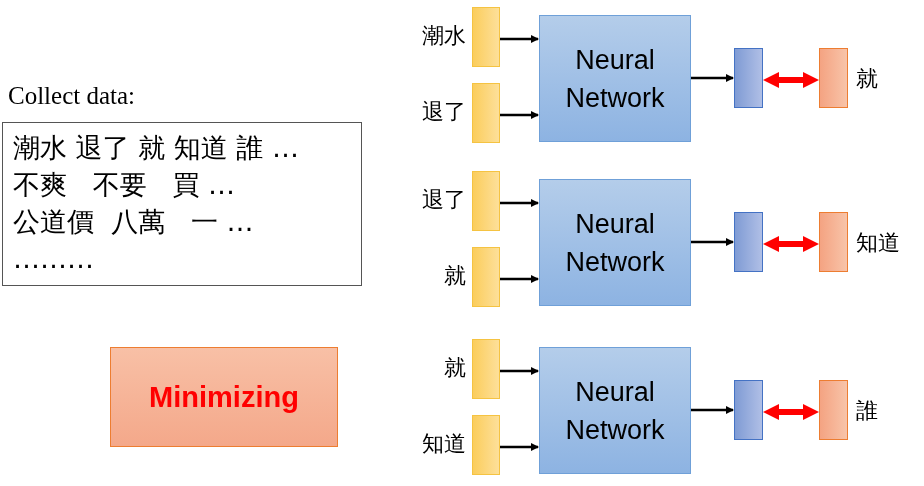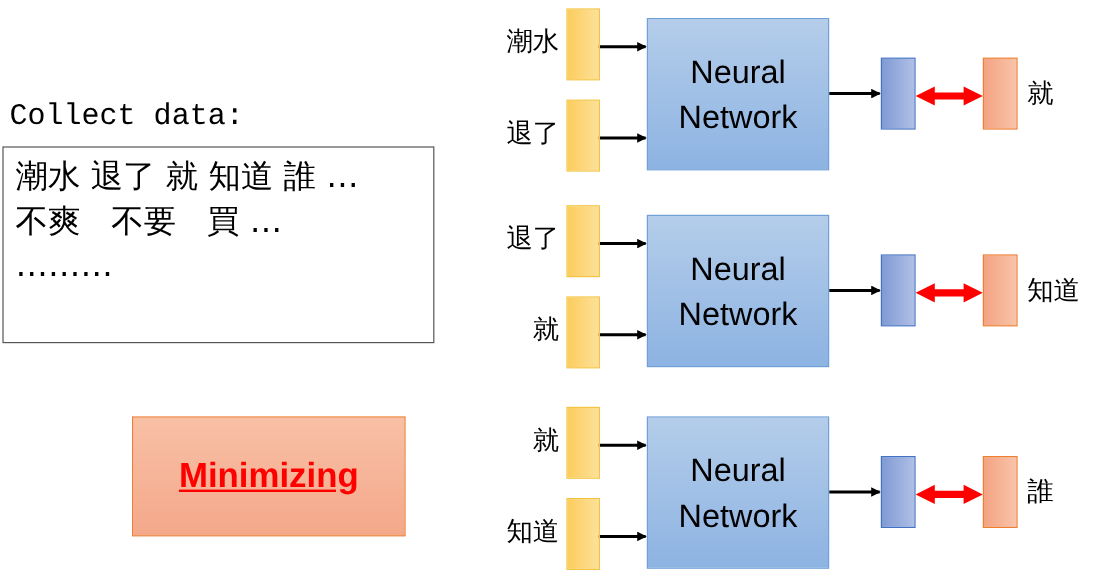--- a/index.html
+++ b/index.html
@@ -1,28 +1,28 @@
 <!DOCTYPE html>
 <html><head>
 <meta charset="utf-8">
 <style>
   html, body { margin:0; padding:0; background:#ffffff; }
   body { width:924px; height:486px; position:relative; overflow:hidden;
          font-family:"DejaVu Sans", sans-serif; color:#000; }
   .abs { position:absolute; }
-  #collect-label { left:8px; top:82px; font-size:25px; font-family:Liberation Mono, monospace; }
+  #collect-label { left:8px; top:82px; font-size:25px; font-family:Liberation Serif, serif; }
   #corpus { left:2px; top:122px; width:360px; height:164px; border:1.5px solid #555;
             box-sizing:border-box; padding:6px 0 6px 10px; }
   .corpus-line { font-size:27px; line-height:37px; white-space:pre; font-family:"DejaVu Sans", sans-serif; }
   #loss-box { left:110px; top:347px; width:228px; height:100px; box-sizing:border-box;
               border:1.5px solid #ed7d31;
               background:linear-gradient(#f8c0a6,#f4a88a);
               display:flex; flex-direction:column; align-items:center; justify-content:center;
               color:#ff0000; font-weight:bold; font-size:29px; line-height:44px;
-              font-family:"Liberation Sans", sans-serif;text-decoration:underline; }
+              font-family:"Liberation Sans", sans-serif; }
   .word { font-size:22px; line-height:30px; position:absolute; white-space:nowrap; }
   .in-vec { position:absolute; width:28px; height:60px; box-sizing:border-box;
             border:1.5px solid #f5c342; background:linear-gradient(90deg,#fbcd5c,#fde09a); }
   .nn { position:absolute; width:152px; height:127px; box-sizing:border-box;
         border:1.5px solid #6fa0d8; background:linear-gradient(#b4cdea,#8db3e2);
         display:flex; flex-direction:column; align-items:center; justify-content:center;
         font-size:27px; line-height:38px; font-family:"Liberation Sans", sans-serif; }
   .out-vec { position:absolute; width:29px; height:60px; box-sizing:border-box;
              border:1.5px solid #4472c4; background:linear-gradient(90deg,#7f9bd4,#b0bfe6); }
   .tgt-vec { position:absolute; width:29px; height:60px; box-sizing:border-box;
@@ -30,20 +30,21 @@
   svg#arrows { position:absolute; left:0; top:0; }
 </style>
 </head>
 <body>
 
 <div id="collect-label" class="abs">Collect data:</div>
 
 <div id="corpus" class="abs">
   <div class="corpus-line">潮水 退了 就 知道 誰 …</div>
   <div class="corpus-line">不爽   不要   買 …</div>
+  <div class="corpus-line">公道價  八萬   一 …</div>
   <div class="corpus-line">………</div>
 </div>
 
 <div id="loss-box" class="abs">
   <div>Minimizing</div>
 </div>
 
 <svg id="arrows" width="924" height="486">
   <defs>
     <marker id="blk" markerWidth="8" markerHeight="8" refX="7" refY="4" orient="auto" markerUnits="userSpaceOnUse">

